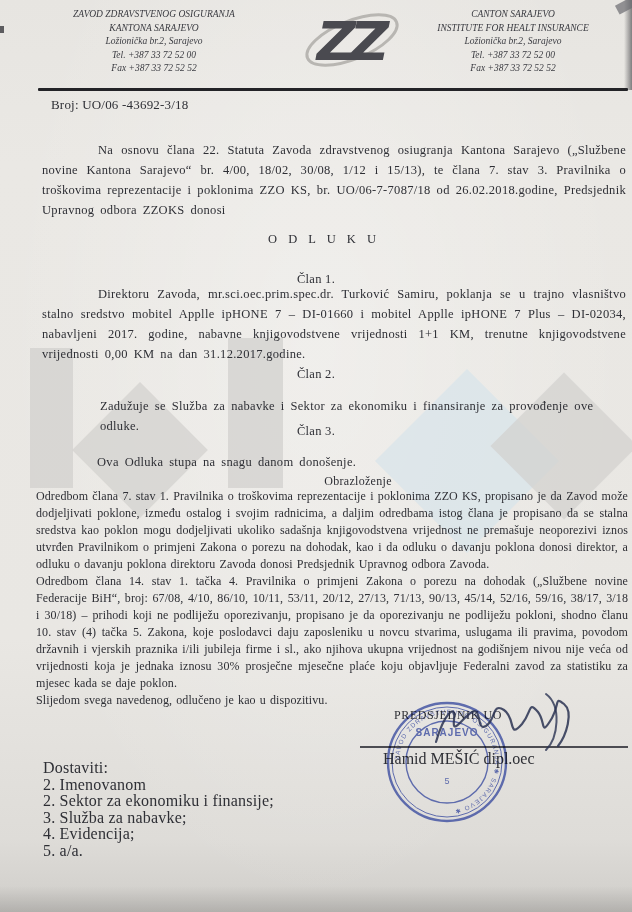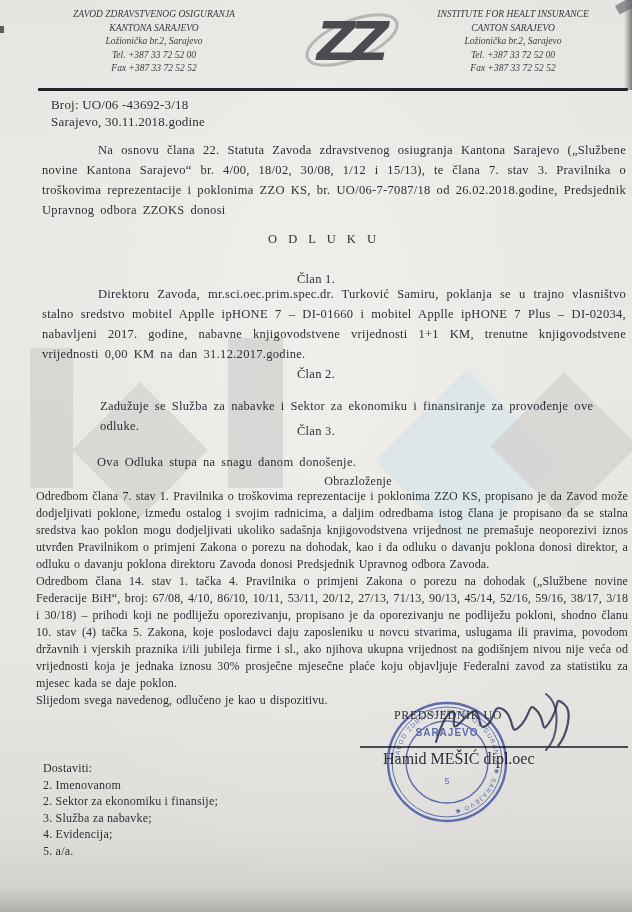--- a/index.html
+++ b/index.html
@@ -46,21 +46,21 @@
   .rationale p{margin:0;}
 
   
   .sig-role{position:absolute;left:394px;top:708px;font-size:12px;letter-spacing:.6px;}
   .sig-line{position:absolute;left:360px;top:746px;width:268px;height:2px;background:#4c4c52;}
   .sig-name{position:absolute;left:383px;top:750px;font-size:16px;}
   .stamp{position:absolute;left:383px;top:698px;width:128px;height:128px;opacity:.8;mix-blend-mode:multiply;}
   .autograph{position:absolute;left:428px;top:684px;width:180px;height:78px;}
 
   
-  .dist{position:absolute;left:43px;top:760px;font-size:12px;line-height:16.5px;letter-spacing:.2px;}
+  .dist{position:absolute;left:43px;top:760px;font-size:16px;line-height:16.5px;letter-spacing:.2px;}
   .dist div{margin:0;}
 </style>
 </head>
 <body>
 
 <div class="page">
 
   <div class="edge-shade-right"></div>
   <div class="corner-mark"></div>
   <div class="edge-dot"></div>
@@ -82,32 +82,31 @@
     </div>
 
     <div class="logo">
       <svg width="104" height="76" viewBox="0 0 104 76">
         <ellipse cx="54" cy="36" rx="48" ry="19" fill="none" stroke="#b8b6b2" stroke-width="3" transform="rotate(-22 54 36)"></ellipse>
         <text x="52" y="56" text-anchor="middle" font-family="DejaVu Sans, sans-serif" font-weight="bold" font-style="italic" font-size="54" fill="#4a4a50" letter-spacing="-6">ZZ</text>
       </svg>
     </div>
 
     <div class="lh-block lh-right">
+      <div>CANTON SARAJEVO</div>
       <div>INSTITUTE FOR HEALT INSURANCE</div>
-      <div>CANTON SARAJEVO</div>
       <div>Ložionička br.2, Sarajevo</div>
       <div>Tel. +387 33 72 52 00</div>
       <div>Fax +387 33 72 52 52</div>
     </div>
 
     <div class="rule"></div>
 
     <div class="meta">
       <div>Broj: UO/06 -43692-3/18</div>
-      <div>Sarajevo, 30.11.2018.godine</div>
     </div>
 
     <div class="para indent" style="top:140px;">Na osnovu člana 22. Statuta Zavoda zdravstvenog osiugranja Kantona Sarajevo („Službene novine Kantona Sarajevo“ br. 4/00, 18/02, 30/08, 1/12 i 15/13), te člana 7. stav 3. Pravilnika o troškovima reprezentacije i poklonima ZZO KS, br. UO/06-7-7087/18 od 26.02.2018.godine, Predsjednik Upravnog odbora ZZOKS donosi</div>
 
     <div class="center-line title-line" style="top:232px;">O D L U K U</div>
 
     <div class="center-line" style="top:260px;margin-top:12px;">Član 1.</div>
     <div class="para indent" style="top:284px;">Direktoru Zavoda, mr.sci.oec.prim.spec.dr. Turković Samiru, poklanja se u trajno vlasništvo stalno sredstvo mobitel Applle ipHONE 7 – DI-01660 i mobitel Applle ipHONE 7 Plus – DI-02034, nabavljeni 2017. godine, nabavne knjigovodstvene vrijednosti 1+1 KM, trenutne knjigovodstvene vrijednosti 0,00 KM na dan 31.12.2017.godine.</div>
 
     <div class="center-line" style="top:367px;">Član 2.</div>

